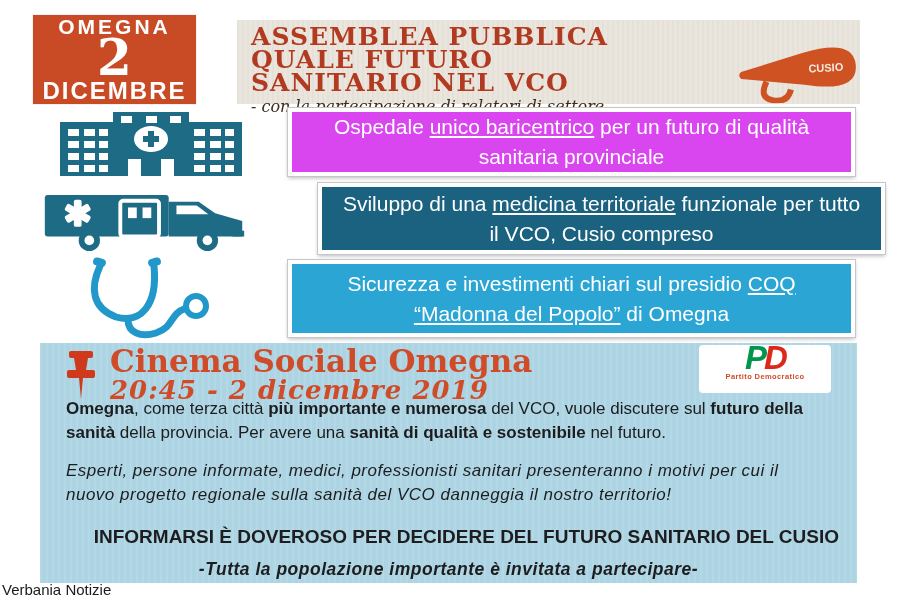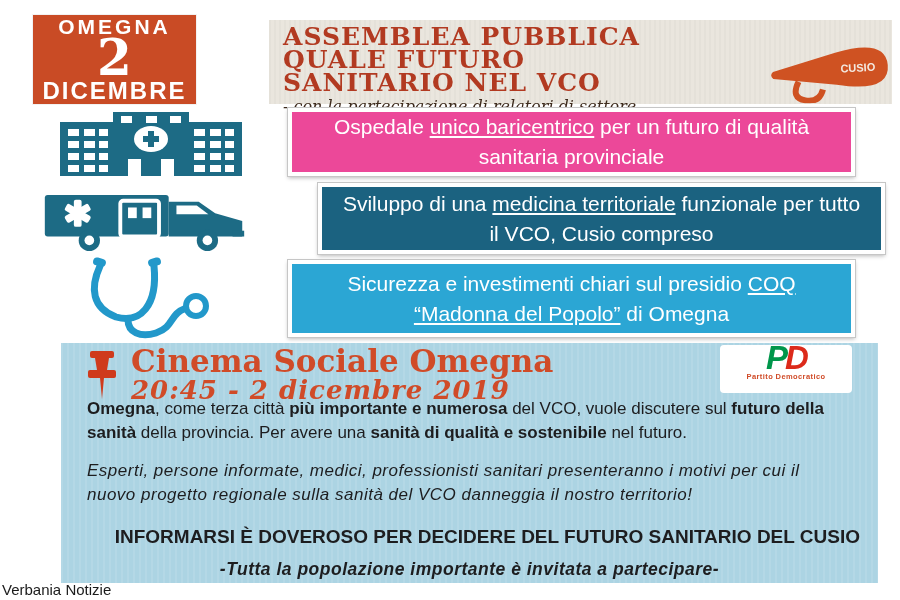--- a/index.html
+++ b/index.html
@@ -11,47 +11,47 @@
     background:#c94b25;color:#fff;display:flex;flex-direction:column;align-items:center;
     justify-content:center;text-align:center;box-shadow:0 0 0 1px rgba(0,0,0,.05);}
   .date-badge .city{font-size:21px;font-weight:700;letter-spacing:3px;line-height:1;}
   .date-badge .day{font-family:"DejaVu Serif",serif;font-size:50px;font-weight:700;line-height:.85;}
   .date-badge .month{font-size:24px;font-weight:700;letter-spacing:2px;line-height:1;}
 
   
   .title-strip{position:absolute;left:237px;top:20px;width:623px;height:84px;
     background:#eae6de;
     background-image:repeating-linear-gradient(90deg,rgba(0,0,0,.025) 0 2px,transparent 2px 5px);
-    padding:5px 0 0 14px;box-sizing:border-box;margin-left:32px;}
+    padding:5px 0 0 14px;box-sizing:border-box;}
   .title-strip .tline{font-family:"DejaVu Serif",serif;font-weight:700;color:#b23a21;
     font-size:25px;line-height:.92;letter-spacing:1px;white-space:nowrap;}
   .title-strip .subtitle{font-family:"DejaVu Serif",serif;font-weight:400;font-style:italic;
     color:#3d2b1d;font-size:16px;margin-top:3px;white-space:nowrap;}
   .megaphone{position:absolute;right:0px;top:20px;width:122px;height:62px;transform:rotate(-3deg);}
 
   
   .icon-hospital{position:absolute;left:60px;top:112px;width:182px;height:64px;}
   .icon-ambulance{position:absolute;left:42px;top:192px;width:205px;height:60px;}
   .icon-steth{position:absolute;left:66px;top:256px;width:152px;height:84px;}
 
   
   .point-box{position:absolute;left:288px;width:567px;box-sizing:border-box;
     border:4px solid #fff;outline:1px solid #c6c6c6;box-shadow:0 2px 4px rgba(0,0,0,.28);
     display:flex;align-items:center;justify-content:center;text-align:center;
     color:#fff;font-size:21px;line-height:1.42;padding:2px 16px;}
   .point-box .u{text-decoration:underline;}
-  .pb1{top:108px;height:68px;background:#ec4899;}
+  .pb1{top:108px;height:68px;background:#d946ef;}
   .pb2{top:183px;height:71px;background:#1b6280;margin-left:30px;}
   .pb3{top:260px;height:77px;background:#2ba6d4;}
 
   
   .event-section{position:absolute;left:40px;top:343px;width:817px;height:240px;
     background:#acd4e3;
     background-image:repeating-linear-gradient(90deg,rgba(255,255,255,.10) 0 2px,transparent 2px 6px);
-    color:#1d1d1f;margin-left:21px;}
+    color:#1d1d1f;}
   .pushpin{position:absolute;left:24px;top:8px;width:34px;height:50px;}
   .event-titles{position:absolute;left:70px;top:3px;}
   .event-title{font-family:"DejaVu Serif",serif;font-weight:700;font-size:31px;
     color:#d04b28;line-height:1.0;white-space:nowrap;}
   .event-datetime{font-family:"DejaVu Serif",serif;font-weight:700;font-style:italic;
     font-size:26px;color:#d04b28;line-height:1.05;letter-spacing:1px;white-space:nowrap;}
   .pd-logo{position:absolute;right:26px;top:2px;width:132px;height:48px;background:#fff;
     border-radius:4px;display:flex;flex-direction:column;align-items:center;}
   .pd-letters{font-weight:700;font-style:italic;font-size:33px;line-height:.8;letter-spacing:-3px;
     font-family:"Liberation Sans",sans-serif;}

